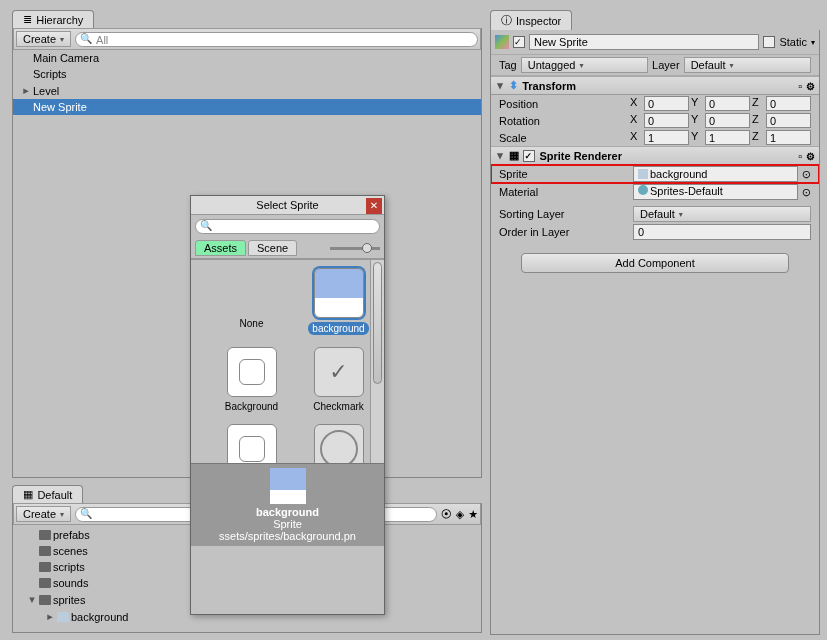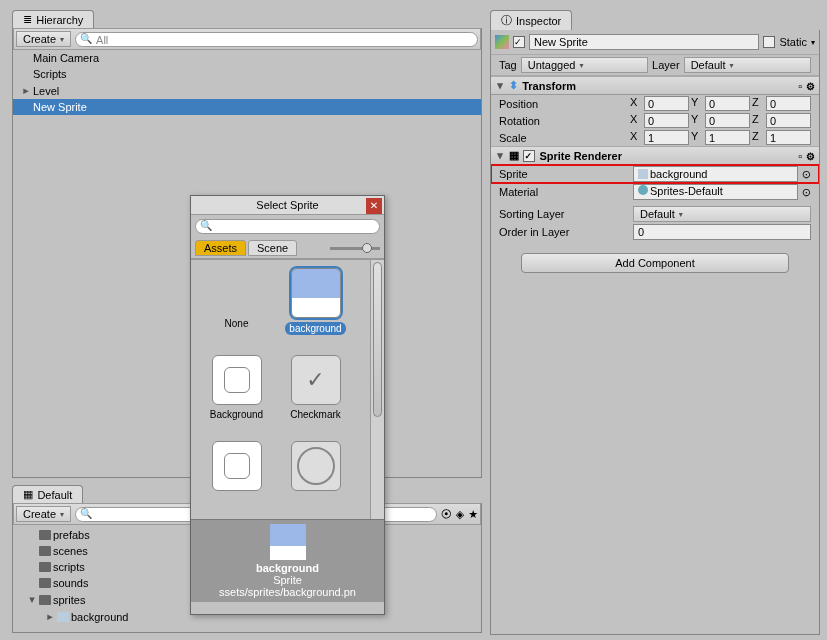--- a/index.html
+++ b/index.html
@@ -22,21 +22,21 @@
 .prop-label { width: 130px; }
 .prop-input { background: #eee; border: 1px solid #888; padding: 0 4px; height: 16px; flex: 1; }
 .xyz { display: flex; gap: 2px; flex: 1; }
 .xyz span { width: 12px; }
 .xyz input { width: 45px; background: #eee; border: 1px solid #888; padding: 0 3px; height: 15px; }
 .red-highlight { outline: 2px solid #e01010; outline-offset: -1px; }
 .btn { background: linear-gradient(#e8e8e8, #ccc); border: 1px solid #888; border-radius: 4px; padding: 3px 0; text-align: center; }
 .modal { position: absolute; left: 190px; top: 195px; width: 195px; height: 420px; background: #c2c2c2; border: 1px solid #666; box-shadow: 2px 2px 6px rgba(0,0,0,0.3); z-index: 100; }
 .modal-title { background: #dcdcdc; padding: 3px; text-align: center; border-bottom: 1px solid #999; position: relative; }
 .close-btn { position: absolute; right: 2px; top: 2px; width: 16px; height: 16px; background: #bd3c31; color: #fff; text-align: center; line-height: 16px; font-size: 10px; }
-.asset-grid { padding: 8px; display: flex; flex-wrap: wrap; gap: 4px; justify-content: flex-start; height: 260px; overflow-y: auto; border-top: 1px solid #999; position: relative; }
+.asset-grid { padding: 8px; display: flex; flex-wrap: wrap; gap: 12px; justify-content: flex-end; height: 204px; overflow-y: auto; border-top: 1px solid #999; position: relative; }
 .asset-item { width: 75px; text-align: center; }
 .asset-thumb { width: 50px; height: 50px; margin: 0 auto 4px; background: #ddd; border: 1px solid #888; border-radius: 6px; }
 .asset-thumb.bg { background: linear-gradient(#9cb8e8 60%, #fff 60%); }
 .asset-thumb.selected { box-shadow: 0 0 0 2px #3e7ebf; }
 .asset-label { font-size: 10px; }
 .asset-label.selected { background: #3e7ebf; color: #fff; border-radius: 6px; padding: 1px 4px; display: inline-block; }
 .modal-footer { background: #999; color: #fff; text-align: center; padding: 4px; font-size: 10px; border-top: 1px solid #777; position: relative; }
 .modal-footer-thumb { width: 36px; height: 36px; background: linear-gradient(#9cb8e8 60%, #fff 60%); margin: 0 auto 2px; }
 .scrollbarv { position: absolute; right: 0; top: 0; width: 14px; height: 100%; background: #d0d0d0; border-left: 1px solid #999; }
 .scrollbarv-thumb { background: linear-gradient(#e0e0e0,#c0c0c0); border: 1px solid #888; border-radius: 6px; margin: 2px; height: 60%; }
@@ -44,21 +44,21 @@
 .folder-icon { width: 12px; height: 10px; background: #666; display: inline-block; border-radius: 1px; }
 .cube-icon { width: 14px; height: 14px; background: linear-gradient(135deg,#4a90d9,#8b5,#e8a); display:inline-block; }
 .checkbox { width: 12px; height: 12px; background: #eee; border: 1px solid #666; display: inline-block; }
 .checkbox.checked::after { content: "✓"; font-size: 9px; position: relative; top: -2px; }
 .slider-track { width: 50px; height: 3px; background: #888; position: relative; }
 .slider-thumb { width: 10px; height: 10px; background: #ddd; border: 1px solid #666; border-radius: 50%; position: absolute; top: -4px; right: 8px; }
 .checkmark-thumb { display:flex; align-items:center; justify-content:center; font-size:22px; color:#666; }
 .circle-thumb { display:flex; align-items:center; justify-content:center; }
 .circle-thumb::after { content:""; width:34px; height:34px; border:2px solid #888; border-radius:50%; }
 .tabs-row { display:flex; gap:2px; padding:2px 4px; border-bottom:1px solid #999; align-items:center; }
-.mini-tab { padding: 1px 8px; border:1px solid #999; background:#eab308; border-radius:3px 3px 0 0; }
+.mini-tab { padding: 1px 8px; border:1px solid #999; background:#86efac; border-radius:3px 3px 0 0; }
 .mini-tab.active { background:#ddd; }
 </style>
 </head>
 <body>
 
 <div class="hierarchy-panel">
   <div class="tab">
     <span>≣</span>
     <span>Hierarchy</span>
   </div>

